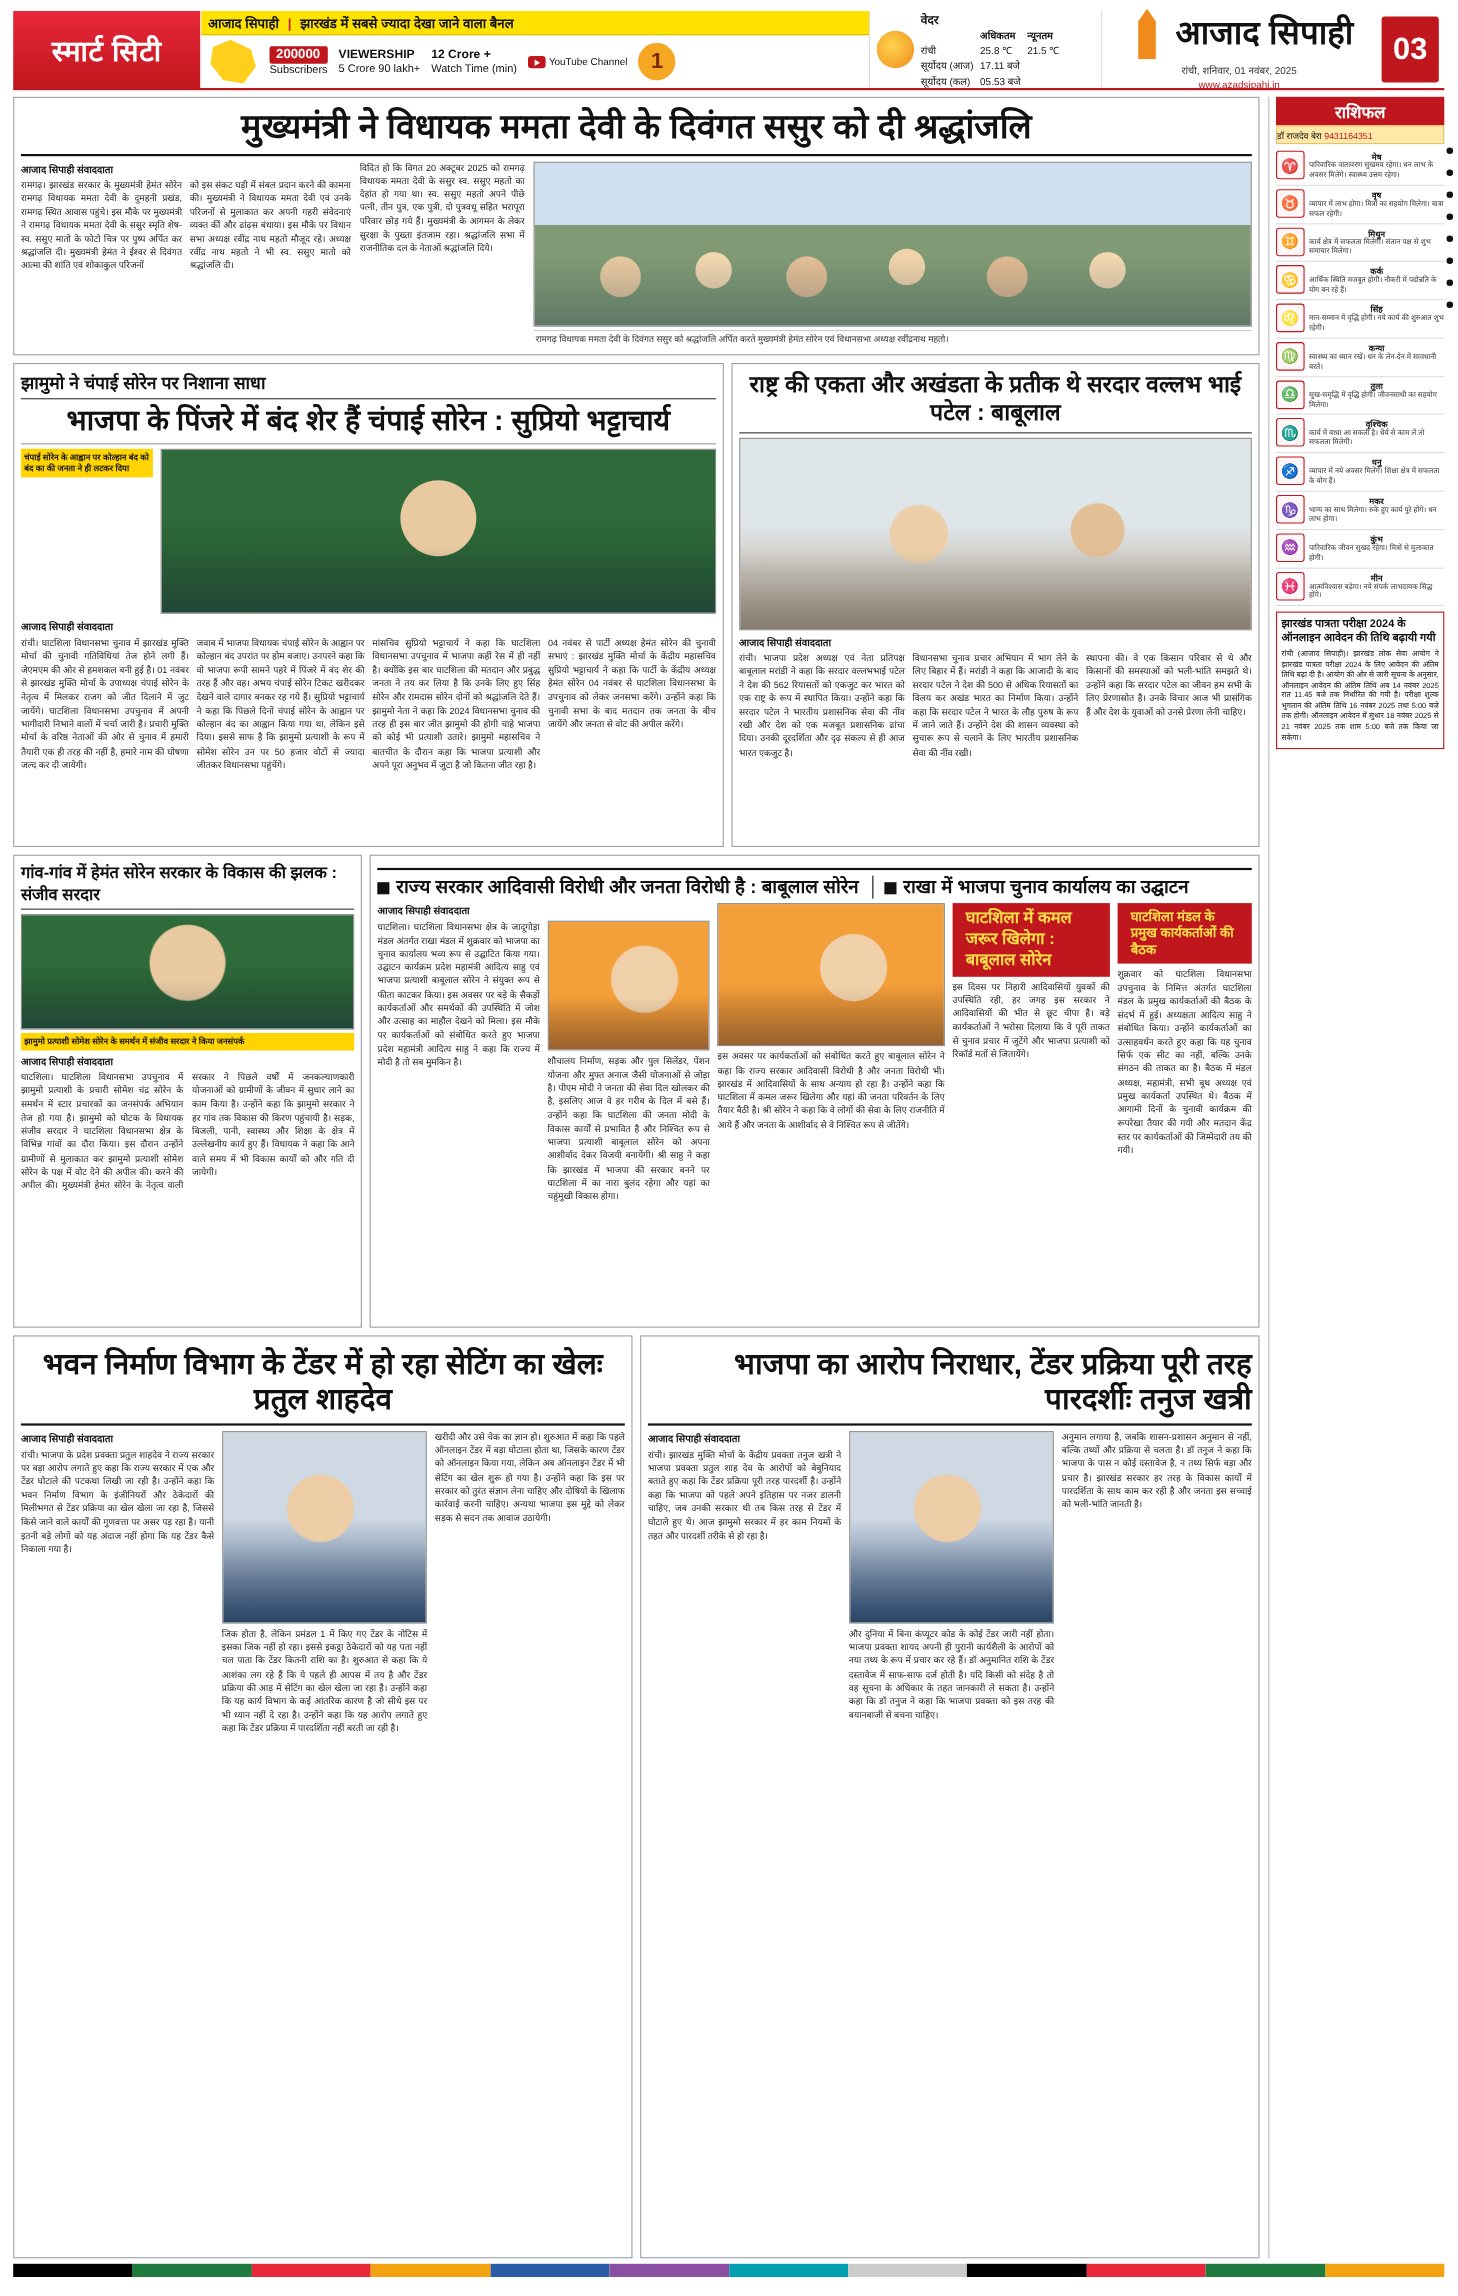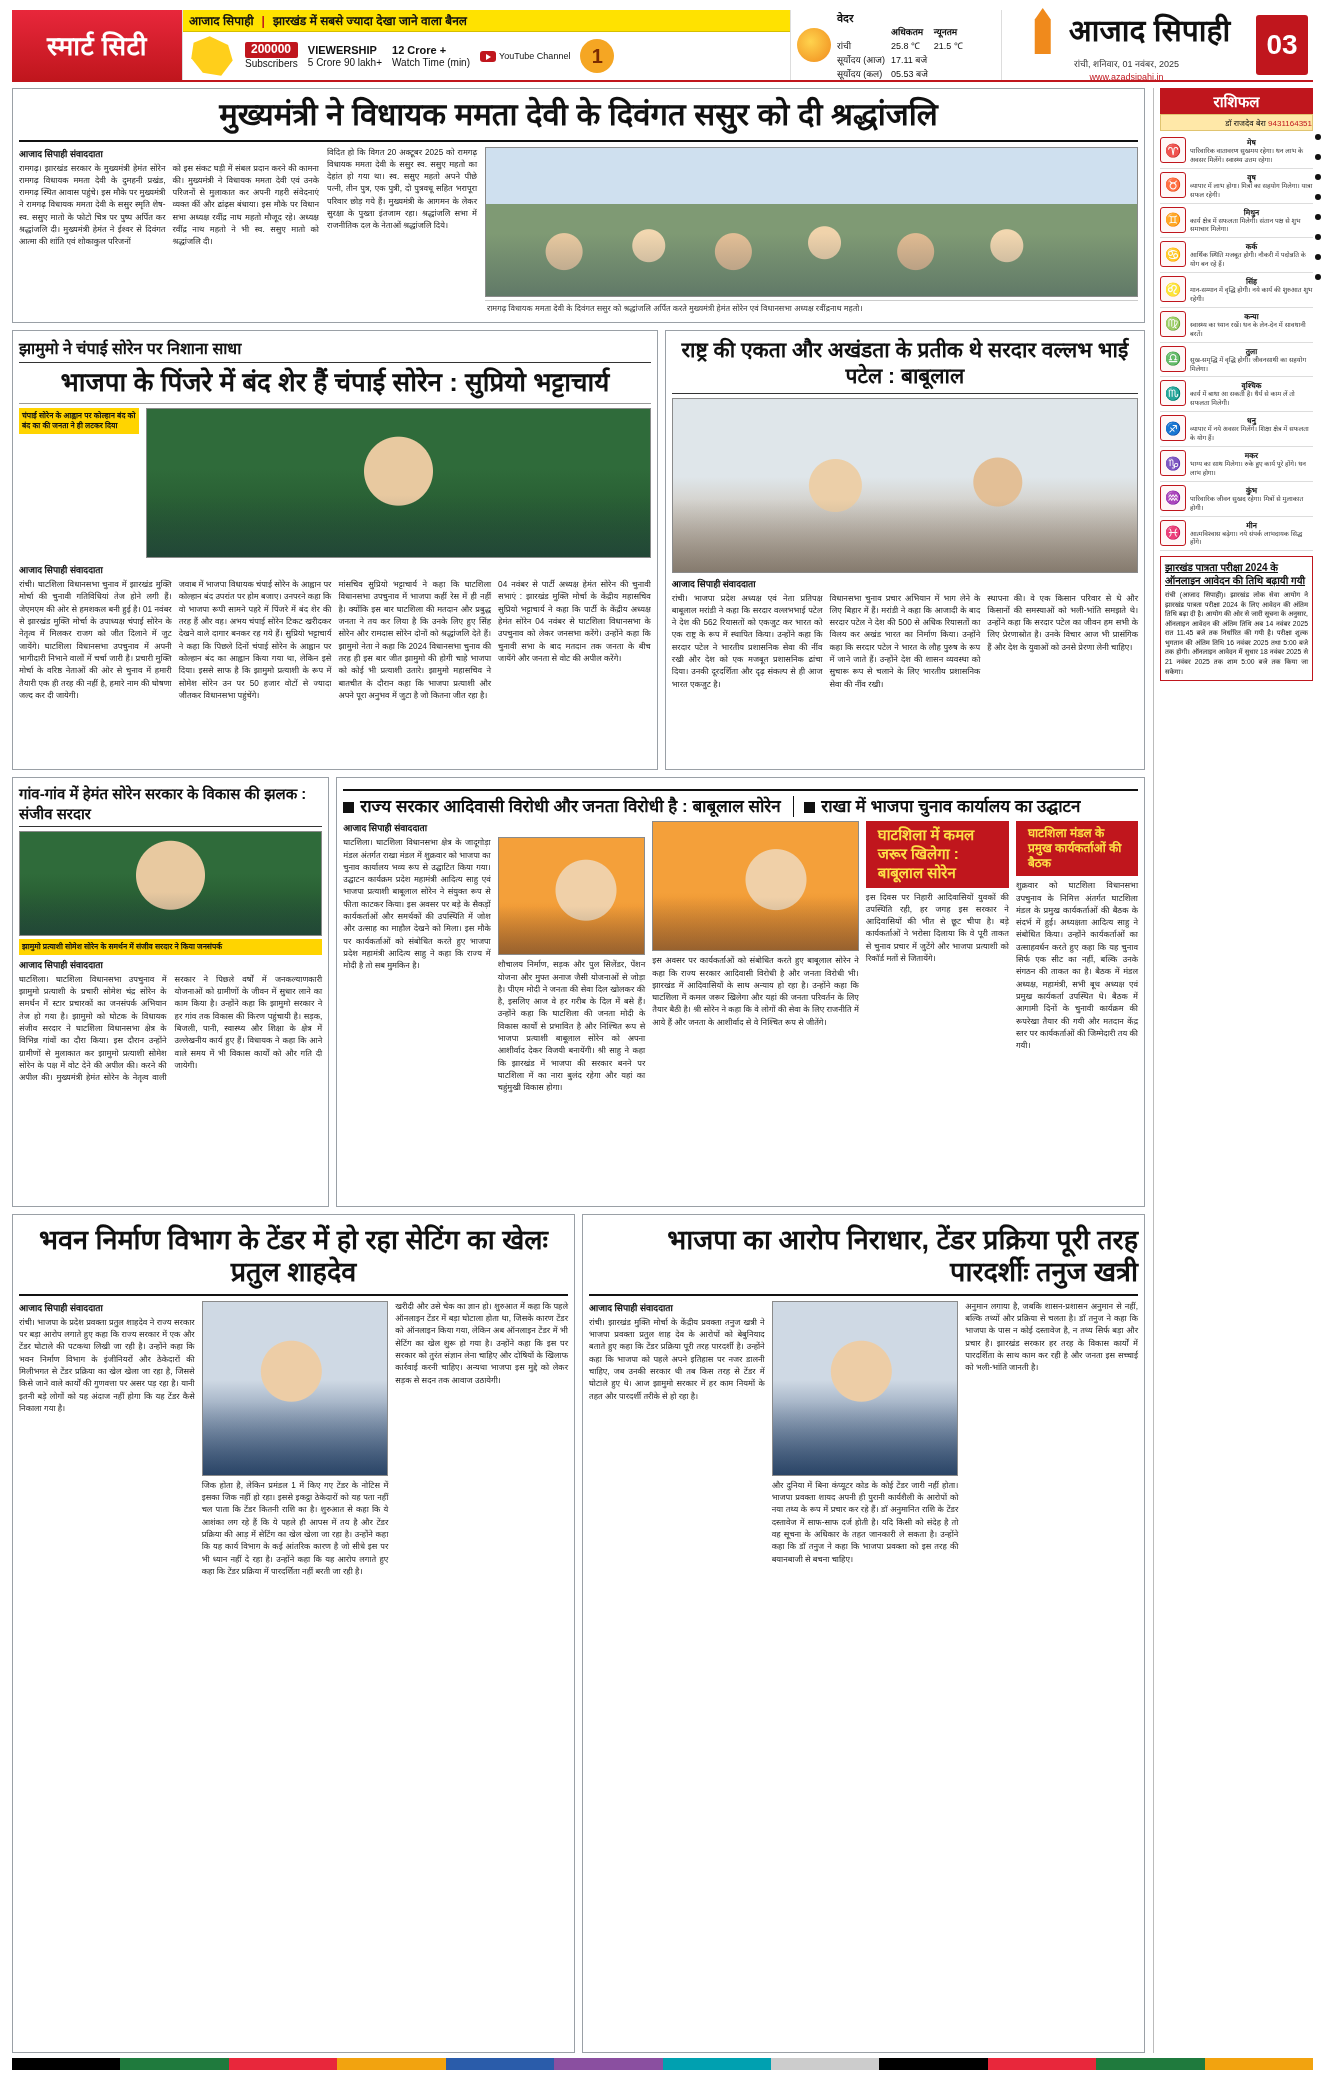--- a/index.html
+++ b/index.html
@@ -229,35 +229,35 @@
   }
   .rule { border:0; border-top:2px solid #111; margin:5px 0; }
   .thinrule { border:0; border-top:1px solid #999; margin:4px 0; }
 
   
   .rail-title {
     background:#c0161d; color:#fff; text-align:center; font-weight:bold;
     font-size: 15px; padding: 3px 0;
   }
   .rail-sub {
-    text-align:right; font-size:8px; background:#ffe8a8; border:1px solid #e0c470;
+    text-align:left; font-size:8px; background:#ffe8a8; border:1px solid #e0c470;
     padding:2px 0; margin-bottom:3px;
   }
   .zrow { display:flex; gap:4px; border-bottom:1px solid #ddd; padding:3px 0; }
   .zico {
     width:26px; height:26px; flex:0 0 26px; border:1px solid #c0161d; border-radius:3px;
     display:flex;align-items:center;justify-content:center; font-size:13px; color:#c0161d;
     background:#fff7f7;
   }
   .zname { font-size:7.5px; font-weight:bold; text-align:center; }
   .ztxt { font-size:6.6px; line-height:1.35; color:#333; }
   .rail-box {
     border:1px solid #c0161d; margin-top:5px; padding:4px;
   }
-  .rail-box h4 { font-size:10px; margin:0 0 3px; line-height:1.3; color:#111;text-decoration:underline;}
+  .rail-box h4 { font-size:10px; margin:0 0 3px; line-height:1.3; color:#111;}
   .rail-box p { font-size:6.8px; line-height:1.4; margin:0; text-align:justify;}
 
   
   .dotcol { position:absolute; right:2px; top:120px; width:8px; }
   .dot { width:6px;height:6px;border-radius:50%;background:#111;margin:14px 0;}
 
   
   .footbar { display:flex; height:12px; margin-top:5px; }
   .footbar span { flex:1; }
   .small { font-size:7.6px; }

